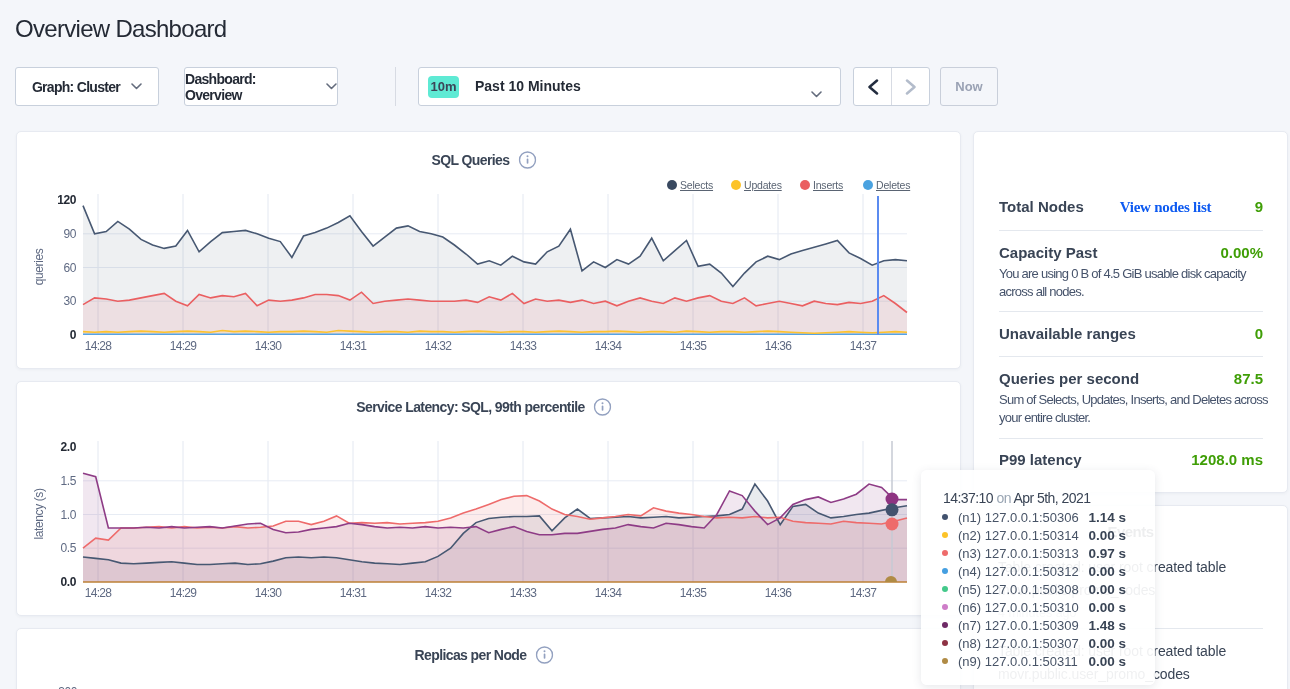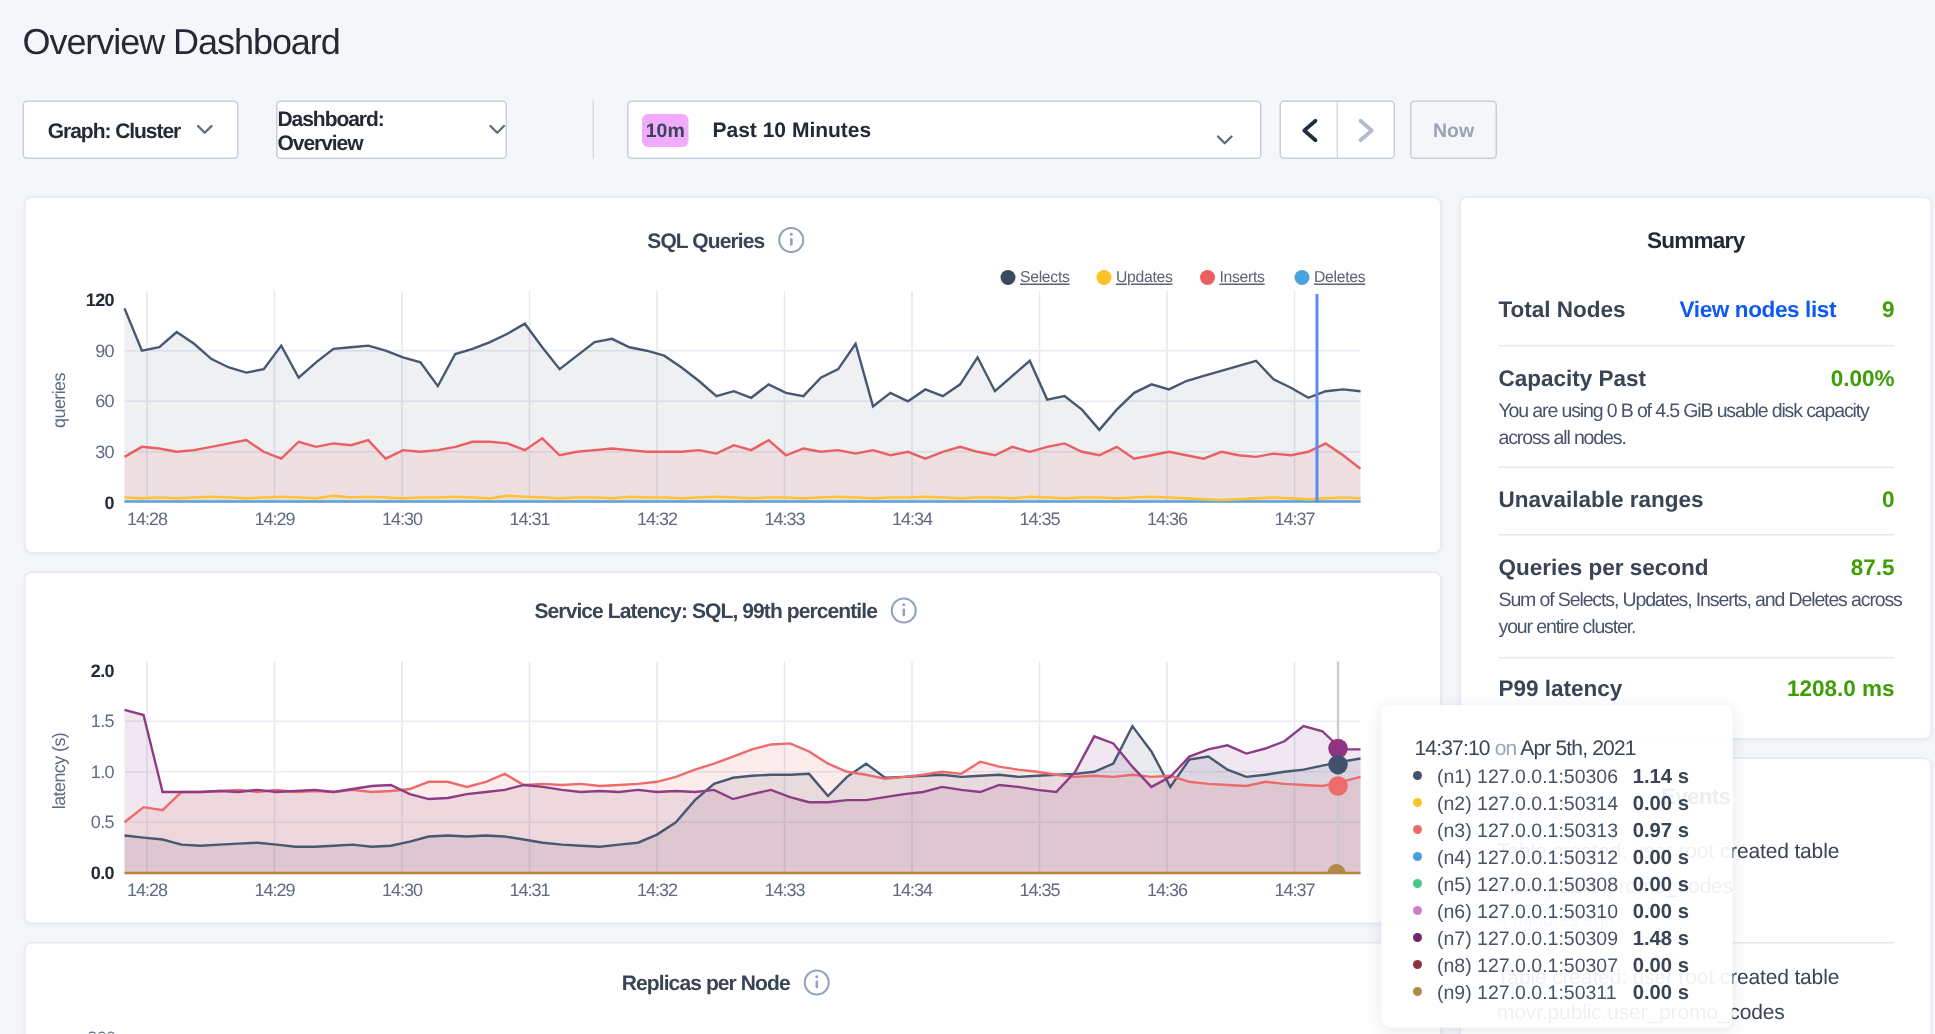--- a/index.html
+++ b/index.html
@@ -2,42 +2,42 @@
 <html><head><meta charset="utf-8"><style>
 * { margin:0; padding:0; box-sizing:border-box; }
 html,body { width:1290px; height:689px; overflow:hidden; background:#f4f6fa;
   font-family:"Liberation Sans", sans-serif; }
 h1 { position:absolute; left:15px; top:15px; font-size:24px; font-weight:400; color:#242a35; letter-spacing:-0.7px; }
 .btn { position:absolute; top:67px; height:39px; background:#fff; border:1px solid #c8d0dc; border-radius:3px;
   display:flex; align-items:center; justify-content:center; gap:11px;
   font-size:14px; font-weight:700; color:#242a35; letter-spacing:-0.7px; }
 .vdiv { position:absolute; left:395px; top:67px; height:39px; width:1px; background:#d7dbe3; }
 .timebox { position:absolute; left:418px; top:67px; width:423px; height:39px; background:#fff; border:1px solid #c8d0dc; border-radius:3px; }
-.badge10 { position:absolute; left:9px; top:8px; width:31px; height:22px; background:#f0abfc; border-radius:4px;
+.badge10 { position:absolute; left:9px; top:8px; width:31px; height:22px; background:#5eead4; border-radius:4px;
   font-size:13px; font-weight:700; color:#3c4558; text-align:center; line-height:22px; }
 .tbtext { position:absolute; left:56px; top:10px; font-size:14px; font-weight:700; color:#242a35; }
 .tbchev { position:absolute; right:18px; top:16px; }
 .arrows { position:absolute; left:853px; top:67px; width:77px; height:39px; background:#fff; border:1px solid #c8d0dc; border-radius:3px; display:flex; }
 .arrows > div { flex:1; display:flex; align-items:center; justify-content:center; }
 .arrows > div:first-child { border-right:1px solid #d7dbe3; }
 .nowbtn { position:absolute; left:940px; top:67px; width:58px; height:39px; border:1px solid #c9cfda; border-radius:3px;
   display:flex; align-items:center; justify-content:center; font-size:13px; font-weight:700; color:#9aa2b4; }
 .panel { position:absolute; background:#fff; border:1px solid #e7eaf1; border-radius:5px; box-shadow:0 1px 3px rgba(60,70,90,0.05); }
 .ctitle { position:absolute; width:100%; display:flex; align-items:center; justify-content:center; gap:9px; transform:translateX(-4.5px);
   font-size:14px; font-weight:700; color:#394455; letter-spacing:-0.6px; }
 .info { display:inline-flex; }
 .litem { position:absolute; top:47px; height:12px; font-size:10.5px; letter-spacing:-0.2px; color:#5a6473; display:flex; align-items:center;text-decoration:underline; }
 .litem i { width:10px; height:10px; border-radius:50%; display:inline-block; margin-right:3px; flex:none; }
 .yl { font-size:12px; fill:#5f6a83; font-weight:400; letter-spacing:-0.4px; }
 .ylb { font-size:12px; fill:#242a35; font-weight:700; letter-spacing:-0.4px; }
 .xl { font-size:12px; fill:#5f6a83; letter-spacing:-0.7px; }
 .srow { position:absolute; left:25px; right:24px; display:flex; align-items:baseline;gap:23px; }
 .srow .lab { font-size:15px; font-weight:700; color:#394455; }
 .srow .grn { margin-left:auto; font-size:15px; font-weight:700; color:#3f9e06; }
-.srow .lnk { font-size:15px; font-weight:700; color:#0d5af1; margin-left:13px; }
+.srow .lnk { font-size:15px; font-weight:700; color:#0d5af1; margin-left:13px;font-family:Liberation Serif, serif; }
 .sdesc { position:absolute; left:25px; right:24px; font-size:13px; letter-spacing:-0.75px; color:#46536b; line-height:18px; }
 .ssep { position:absolute; left:25px; right:24px; height:1px; background:#e4e8ee; }
 .tooltip { position:absolute; left:921px; top:470px; width:234px; height:215px; background:rgba(255,255,255,0.92);
   border-radius:6px; box-shadow:0 2px 10px rgba(60,70,90,0.13); z-index:10; }
 .tthead { position:absolute; left:22px; top:20px; font-size:14px; letter-spacing:-0.55px; color:#394455; }
 .tthead .on { color:#9aa6b4; }
 .ttr { display:flex; align-items:center; height:18px; font-size:13px; color:#475366;justify-content:center; }
 .ttr i { width:6px; height:6px; border-radius:50%; margin-left:21px; margin-right:10px; flex:none; }
 .ttr .val { font-weight:700; color:#394455; font-size:13.5px; margin-left:auto; margin-right:29px; }
 .ttr .addr { letter-spacing:0; }
@@ -191,21 +191,20 @@
           <rect x="8.2" y="7.6" width="1.7" height="5.2" rx="0.8" fill="#93a1c0"></rect>
           <circle cx="9" cy="5.2" r="1" fill="#93a1c0"></circle>
         </svg>
       </span></div>
   <svg width="945" height="60" viewBox="0 0 945 60" style="position:absolute;left:0;top:0">
       <text class="yl" x="60" y="67" text-anchor="end" font-weight="700">300</text>
     </svg>
 </div>
 
 <div class="panel" style="left:973px;top:131px;width:315px;height:362px">
-  <div style="position:absolute;top:20px;width:100%;text-align:center;font-size:15px;font-weight:700;color:#242a35;letter-spacing:-0.5px">Summary</div>
   <div class="srow" style="top:66px">
       <span class="lab">Total Nodes</span>
       <span class="lnk" style="letter-spacing:-0.25px">View nodes list</span>
       <span class="grn">9</span>
     </div>
   <div class="ssep" style="top:98px"></div>
   <div class="srow" style="top:112px">
       <span class="lab">Capacity Past</span>
       <span class="grn">0.00%</span>
     </div>

